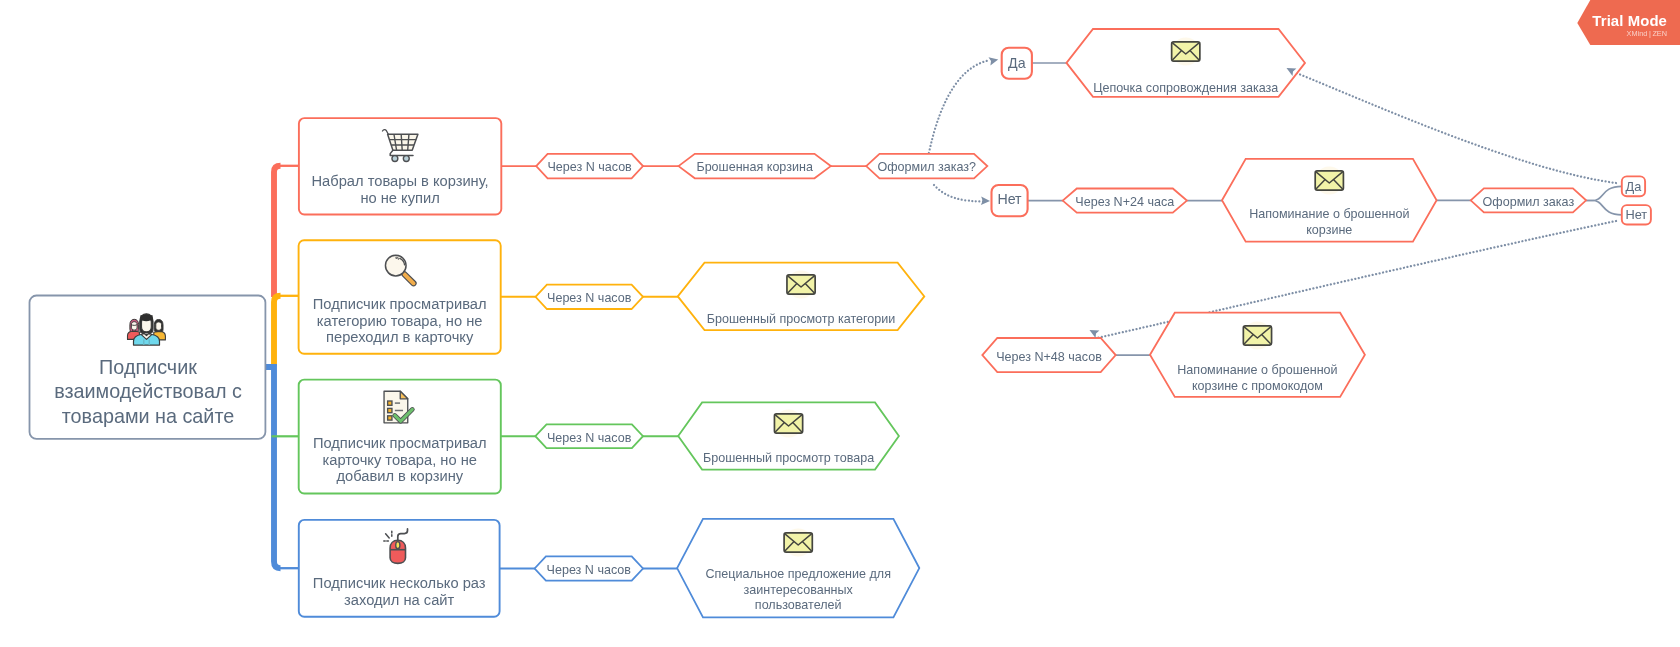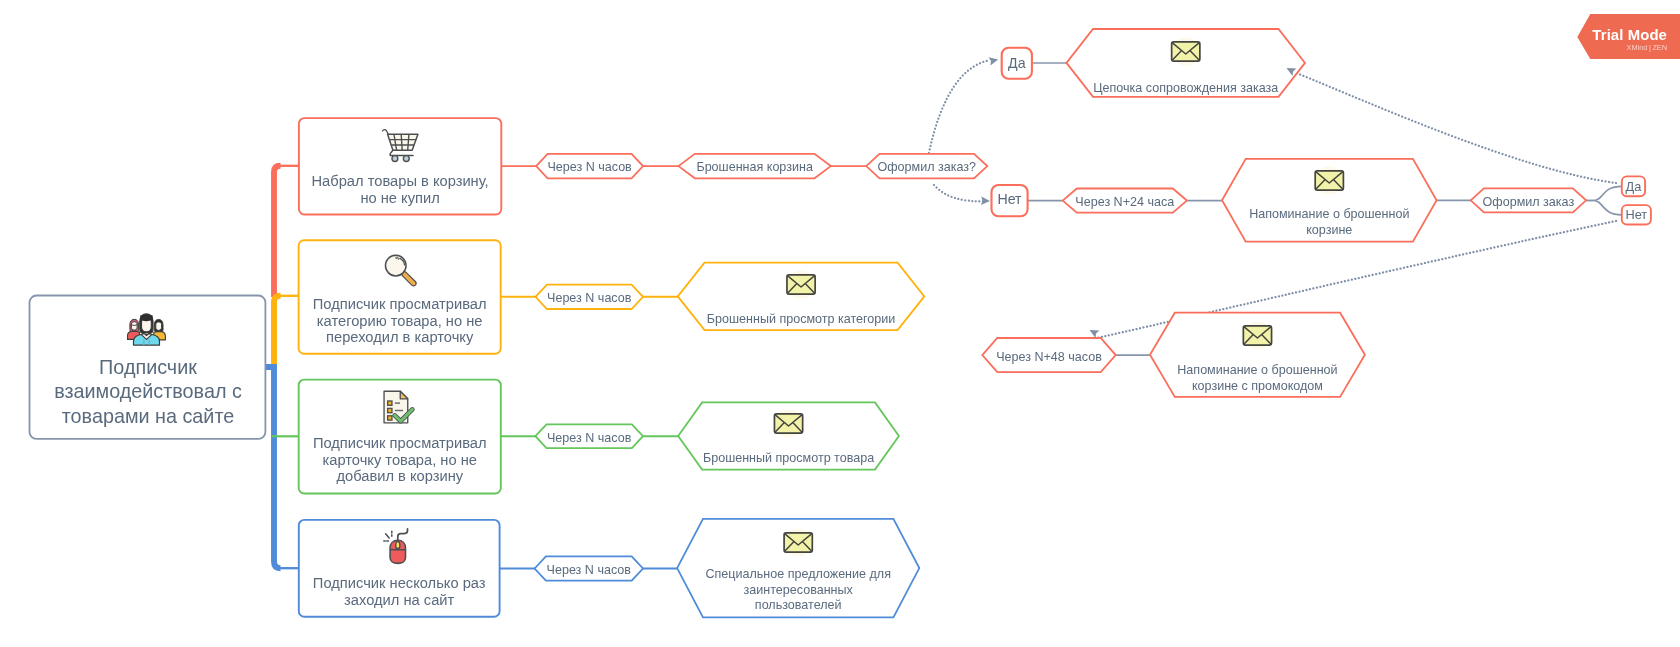--- a/index.html
+++ b/index.html
@@ -1,21 +1,21 @@
 <!DOCTYPE html>
 <html><head>
 <meta charset="utf-8">
 <style>
   html,body{margin:0;padding:0;background:#ffffff;}
   body{width:1680px;height:647px;overflow:hidden;
        font-family:"Liberation Sans","DejaVu Sans",sans-serif;
        -webkit-font-smoothing:antialiased;}
   #stage{position:relative;width:1680px;height:647px;background:#fff;}
   svg.layer{position:absolute;left:0;top:0;width:1680px;height:647px;}
-  .trial{position:absolute;right:0;top:14px;}
+  .trial{position:absolute;right:0;top:0;}
 </style>
 </head>
 <body>
 
 <div id="stage">
 <svg class="layer" viewBox="0 0 1680 647">
 <defs>
  <marker id="arrh" viewBox="0 0 12 10" refX="11.2" refY="5" markerWidth="5.2" markerHeight="5.2" orient="auto-start-reverse" markerUnits="strokeWidth">
    <path d="M0.6 0.6 L11.4 5 L0.6 9.4 L2.9 5 Z" fill="#7e8fa6"></path>
  </marker>

